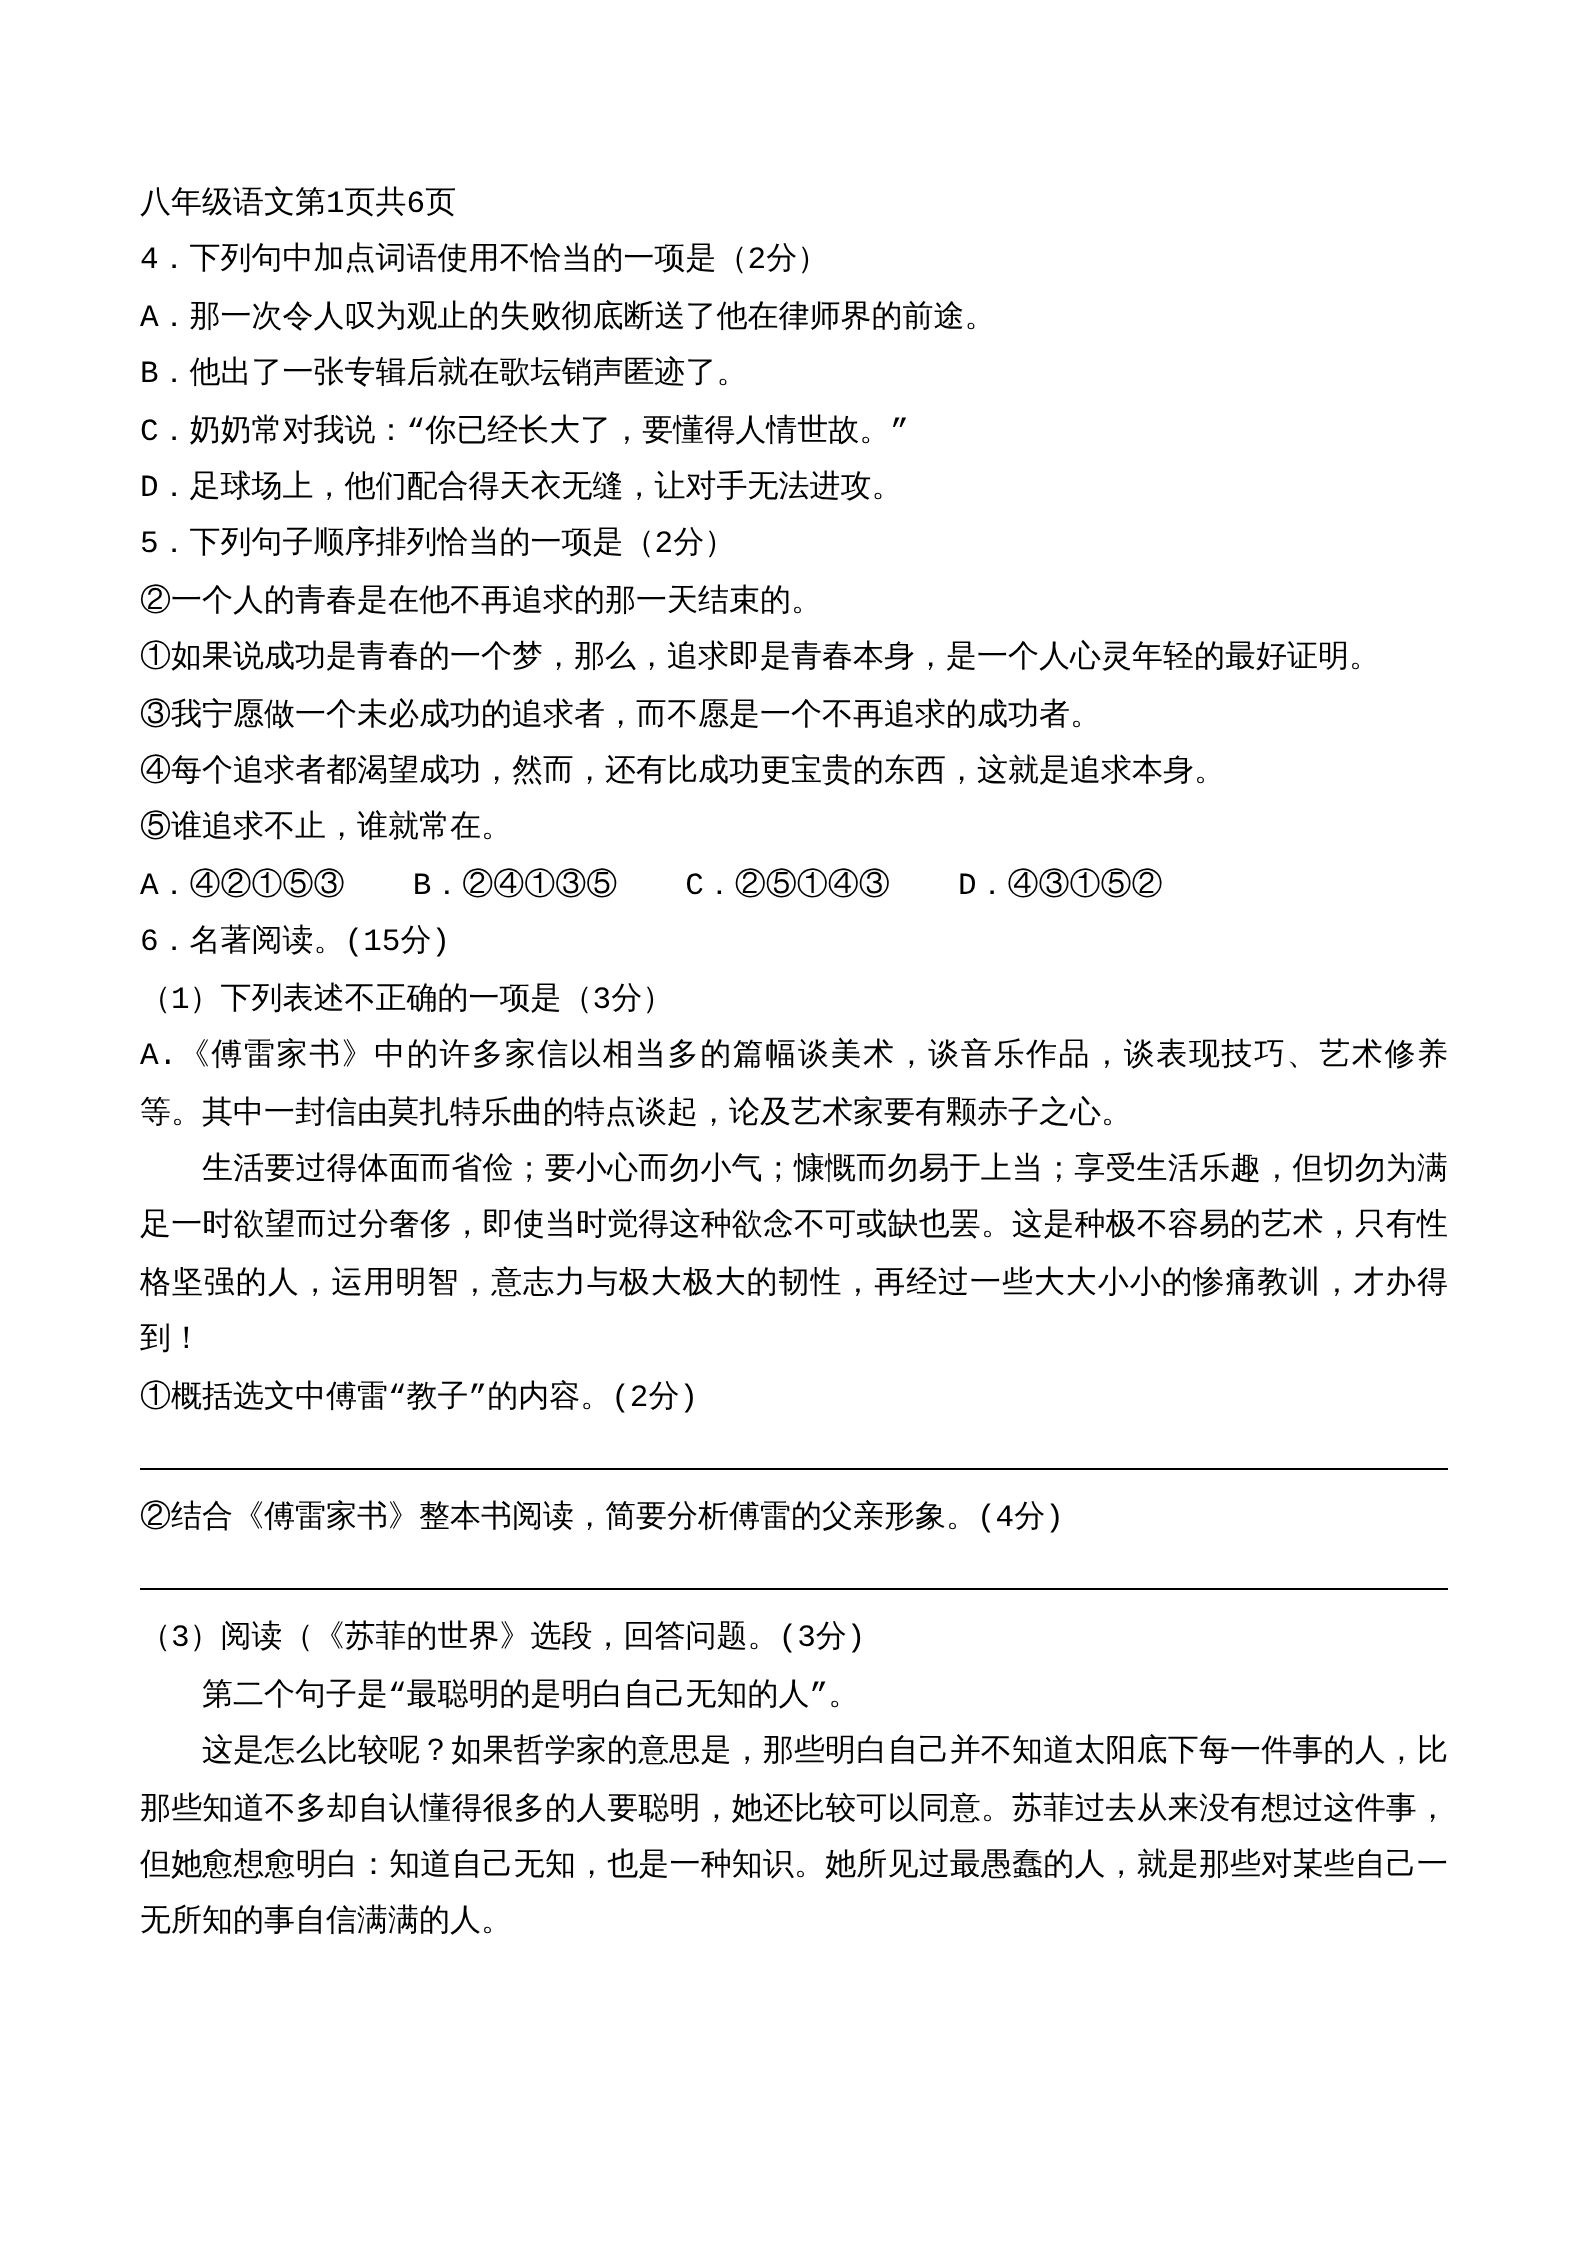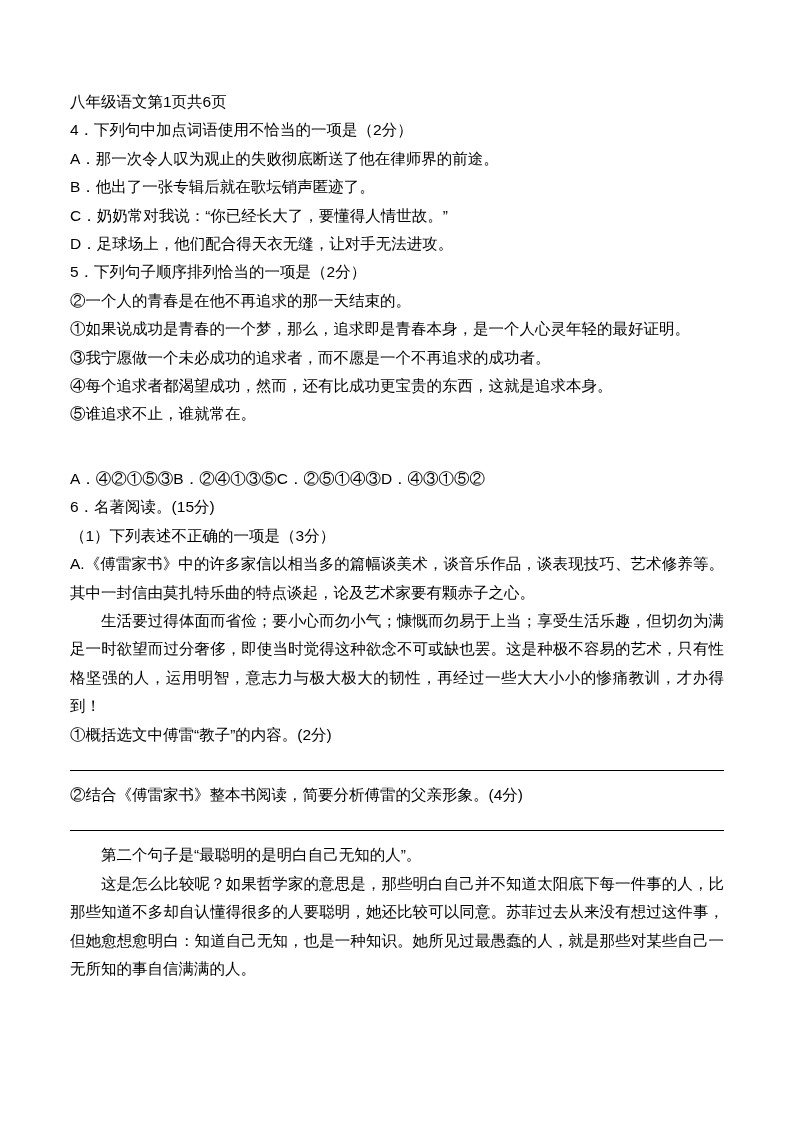--- a/index.html
+++ b/index.html
@@ -4,40 +4,40 @@
 <style>
   * { margin: 0; padding: 0; box-sizing: border-box; }
   html, body { background: #ffffff; }
   .page {
     position: relative;
     width: 794px;
     height: 1123px;
     margin: 0 auto;
     background: #ffffff;
     padding: 88px 70px 0 70px;
-    font-family: Liberation Sans, sans-serif;
+    font-family: Liberation Mono, monospace;
     font-size: 15.5px;
     color: #000000;
     overflow: hidden;
   }
   .line {
     line-height: 28.4px;
     white-space: nowrap;
   }
   .para {
     line-height: 28.4px;
     text-align: justify;
   }
   .para-indent {
     text-indent: 2em;
   }
   .choices-row {
     display: flex;
+    gap: 34px;
     line-height: 28.4px;
-    margin-top: 36px;
   }
   .choices-row span { white-space: nowrap; }
   .answer-line {
     height: 22px;
     border-bottom: 1px solid #000000;
     margin-bottom: 10px;
   }
 </style>
 </head>
 <body>
@@ -69,16 +69,17 @@
 
   <div class="line">（1）下列表述不正确的一项是（3分）</div>
   <div class="para">A.《傅雷家书》中的许多家信以相当多的篇幅谈美术，谈音乐作品，谈表现技巧、艺术修养等。其中一封信由莫扎特乐曲的特点谈起，论及艺术家要有颗赤子之心。</div>
 
   <div class="para para-indent">生活要过得体面而省俭；要小心而勿小气；慷慨而勿易于上当；享受生活乐趣，但切勿为满足一时欲望而过分奢侈，即使当时觉得这种欲念不可或缺也罢。这是种极不容易的艺术，只有性格坚强的人，运用明智，意志力与极大极大的韧性，再经过一些大大小小的惨痛教训，才办得到！</div>
   <div class="line">①概括选文中傅雷“教子”的内容。(2分)</div>
   <div class="answer-line"></div>
   <div class="line">②结合《傅雷家书》整本书阅读，简要分析傅雷的父亲形象。(4分)</div>
   <div class="answer-line"></div>
 
+  <div class="line">（3）阅读（《苏菲的世界》选段，回答问题。(3分)</div>
   <div class="para para-indent">第二个句子是“最聪明的是明白自己无知的人”。</div>
   <div class="para para-indent">这是怎么比较呢？如果哲学家的意思是，那些明白自己并不知道太阳底下每一件事的人，比那些知道不多却自认懂得很多的人要聪明，她还比较可以同意。苏菲过去从来没有想过这件事，但她愈想愈明白：知道自己无知，也是一种知识。她所见过最愚蠢的人，就是那些对某些自己一无所知的事自信满满的人。</div>
 
 </div>
 
 </body></html>

